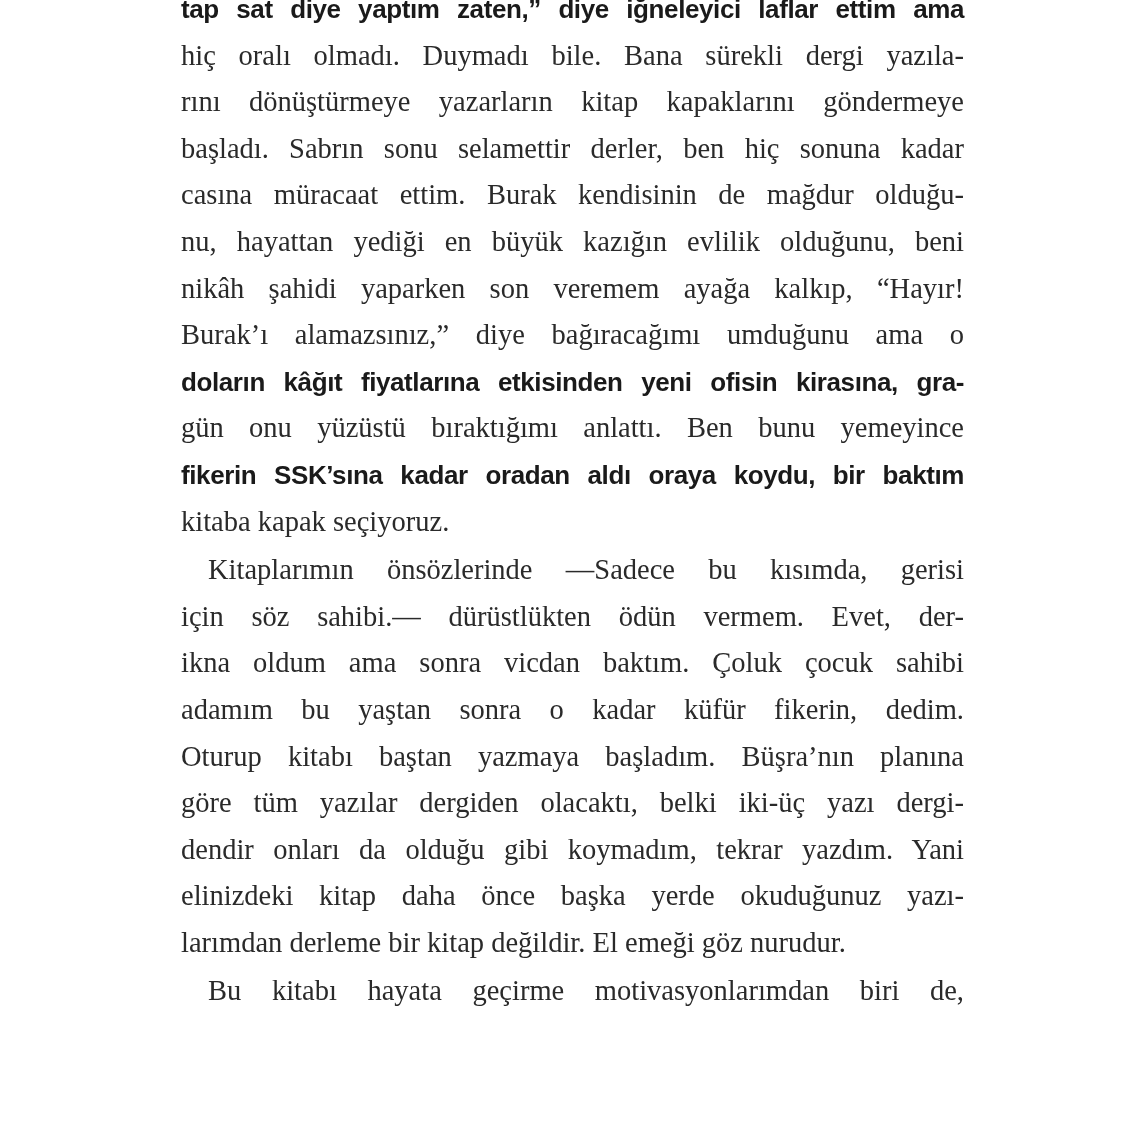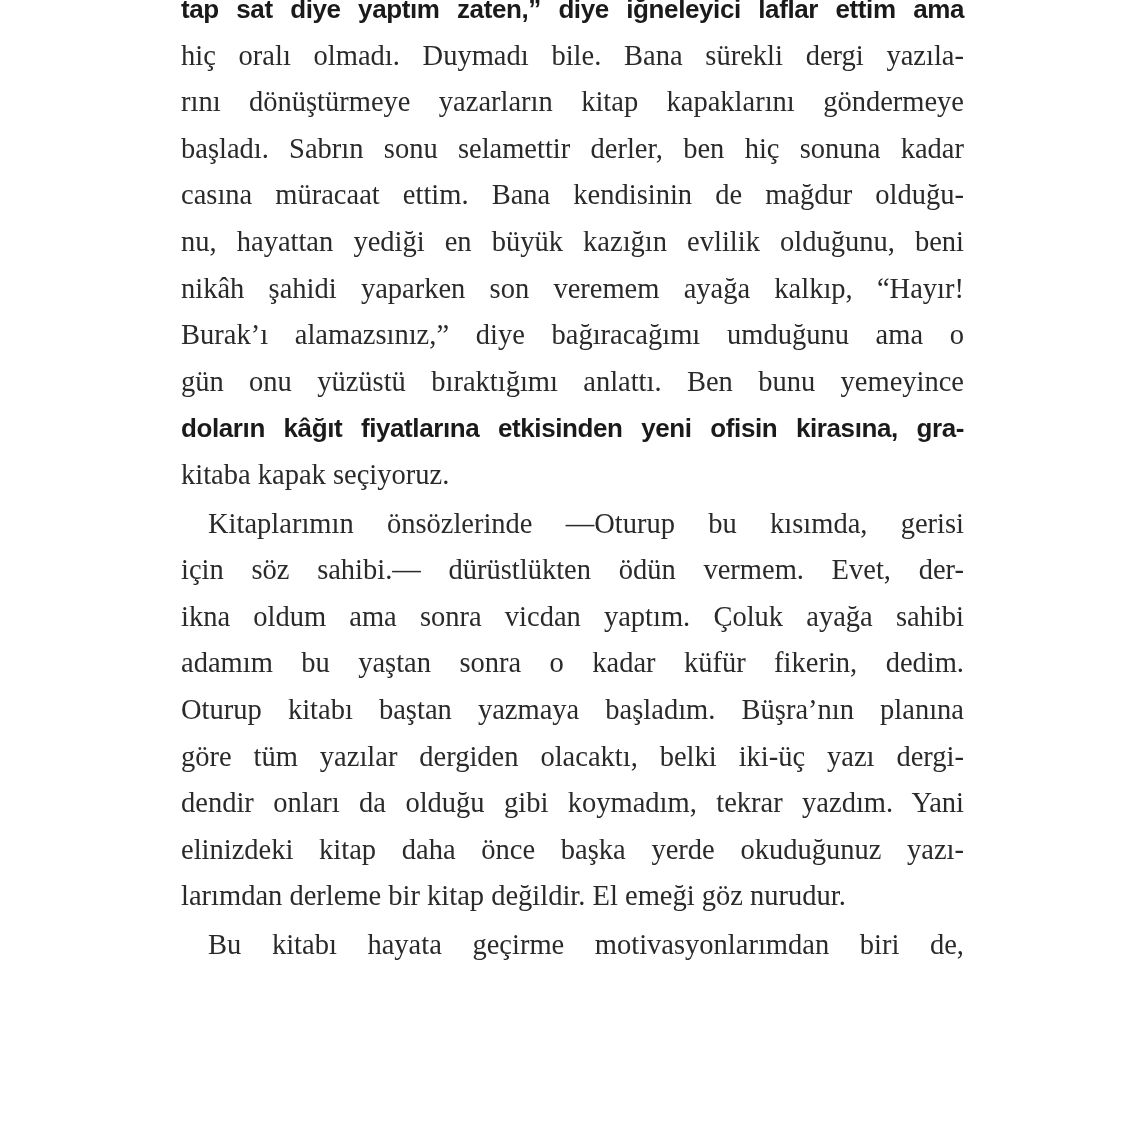--- a/index.html
+++ b/index.html
@@ -51,34 +51,35 @@
 </head>
 <body>
 
 <div class="page">
 
   <div>
     <span class="line bold">tap sat diye yaptım zaten,” diye iğneleyici laflar ettim ama</span>
     <span class="line">hiç oralı olmadı. Duymadı bile. Bana sürekli dergi yazıla-</span>
     <span class="line">rını dönüştürmeye yazarların kitap kapaklarını göndermeye</span>
     <span class="line">başladı. Sabrın sonu selamettir derler, ben hiç sonuna kadar</span>
-    <span class="line">casına müracaat ettim. Bana kendisinin de mağdur olduğu-</span>
+    <span class="line">casına müracaat ettim. Burak kendisinin de mağdur olduğu-</span>
     <span class="line">nu, hayattan yediği en büyük kazığın evlilik olduğunu, beni</span>
     <span class="line">nikâh şahidi yaparken son veremem ayağa kalkıp, “Hayır!</span>
     <span class="line">Burak’ı alamazsınız,” diye bağıracağımı umduğunu ama o</span>
+    <span class="line bold">doların kâğıt fiyatlarına etkisinden yeni ofisin kirasına, gra-</span>
     <span class="line">gün onu yüzüstü bıraktığımı anlattı. Ben bunu yemeyince</span>
-    <span class="line bold">doların kâğıt fiyatlarına etkisinden yeni ofisin kirasına, gra-</span>
+    <span class="line bold">fikerin SSK’sına kadar oradan aldı oraya koydu, bir baktım</span>
     <span class="line last">kitaba kapak seçiyoruz.</span>
   </div>
   <span class="para-gap"></span>
 
   <div>
-    <span class="line indent">Kitaplarımın önsözlerinde —Oturup bu kısımda, gerisi</span>
+    <span class="line indent">Kitaplarımın önsözlerinde —Sadece bu kısımda, gerisi</span>
     <span class="line">için söz sahibi.— dürüstlükten ödün vermem. Evet, der-</span>
-    <span class="line">ikna oldum ama sonra vicdan yaptım. Çoluk ayağa sahibi</span>
+    <span class="line">ikna oldum ama sonra vicdan baktım. Çoluk çocuk sahibi</span>
     <span class="line">adamım bu yaştan sonra o kadar küfür fikerin, dedim.</span>
     <span class="line">Oturup kitabı baştan yazmaya başladım. Büşra’nın planına</span>
     <span class="line">göre tüm yazılar dergiden olacaktı, belki iki-üç yazı dergi-</span>
     <span class="line">dendir onları da olduğu gibi koymadım, tekrar yazdım. Yani</span>
     <span class="line">elinizdeki kitap daha önce başka yerde okuduğunuz yazı-</span>
     <span class="line last">larımdan derleme bir kitap değildir. El emeği göz nurudur.</span>
   </div>
   <span class="para-gap"></span>
 
   <div>

